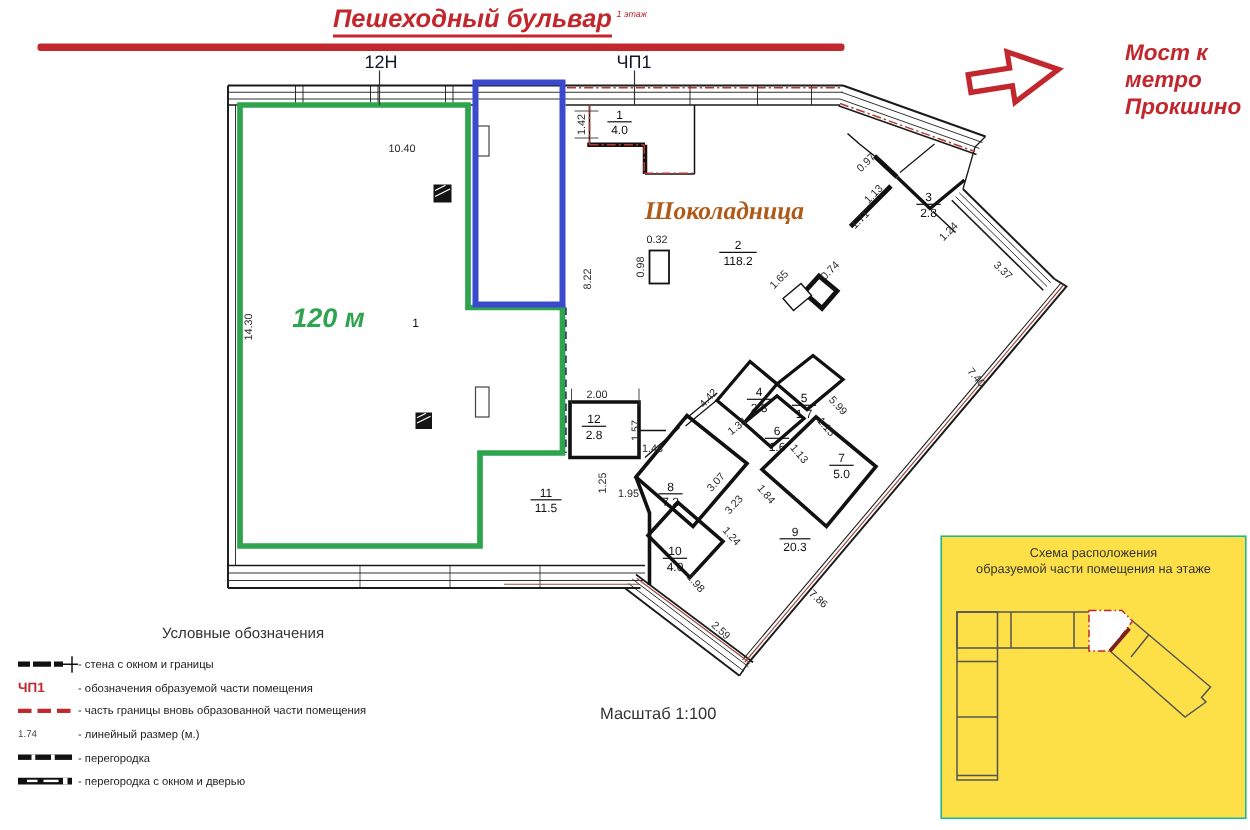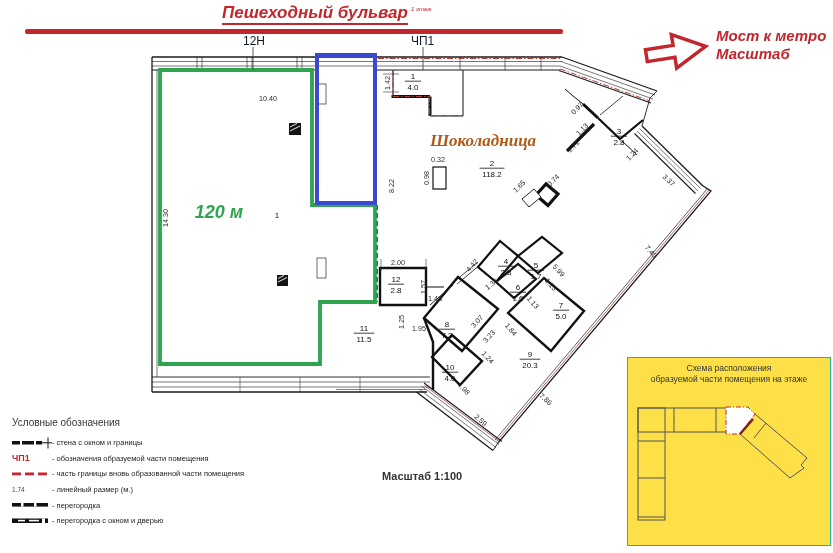--- a/index.html
+++ b/index.html
@@ -7,31 +7,31 @@
          font-family:"Liberation Sans",sans-serif;}
   .abs{position:absolute;}
   
   #hdr-title{left:222px;top:3px;font-size:17px;font-weight:bold;font-style:italic;color:#c1272d;}
   #hdr-title .t{border-bottom:2px solid #c1272d;padding-bottom:1px;}
   #hdr-title sup{font-size:6px;font-weight:normal;margin-left:3px;}
   #red-bar{left:25px;top:29px;width:538px;height:5px;background:#c1272d;border-radius:2px;}
   .zone-lbl{font-size:12px;font-weight:normal;color:#0f172a;}
   #lbl-12n{left:243px;top:34px;}
   #lbl-chp1{left:411px;top:34px;}
-  #arrow-txt{left:716px;top:27px;font-size:15px;font-weight:bold;font-style:italic;color:#c1272d;line-height:18px;}
+  #arrow-txt{left:750px;top:27px;font-size:15px;font-weight:bold;font-style:italic;color:#c1272d;line-height:18px;}
   
   #plan{left:0;top:0;}
   .dim{font:7.2px "Liberation Sans",sans-serif;fill:#2b2b2b;text-anchor:middle;}
   .room-num,.room-area{font:8px "Liberation Sans",sans-serif;fill:#111;text-anchor:middle;}
   .brand{font:italic bold 17px "Liberation Serif",serif;fill:#b05a18;text-anchor:middle;}
   .hl-green{font:italic bold 18px "Liberation Sans",sans-serif;fill:#2ea44f;text-anchor:middle;}
   
-  #scale-lbl{left:382px;top:470px;font-size:11px;color:#333;font-weight:bold;}
-  
-  #legend{left:12px;top:417px;width:300px;}
+  #scale-lbl{left:400px;top:470px;font-size:11px;color:#333;}
+  
+  #legend{left:12px;top:417px;width:300px;text-align:center;}
   #legend h4{margin:0 0 7px 0;font-size:10px;font-weight:normal;color:#333;}
   .lg-row{display:flex;align-items:center;height:15.6px;}
   .lg-sym{width:40px;flex:0 0 40px;display:flex;align-items:center;}
   .lg-txt{font-size:7.5px;color:#222;white-space:nowrap;}
   .sym-chp{color:#c1272d;font-weight:bold;font-size:9px;}
   .sym-lin{color:#444;font-size:6.5px;}
   
   #inset{left:627px;top:357px;width:202px;height:187px;border:1px solid #14b8a6;background:#fde047;}
   #inset .ttl{margin-top:5px;text-align:center;font-size:8.5px;color:#333;line-height:10.5px;}
   #inset svg{position:absolute;left:0;top:0;}
@@ -46,21 +46,21 @@
   </div>
   <div class="abs" id="red-bar"></div>
   <div class="abs zone-lbl" id="lbl-12n">12Н</div>
   <div class="abs zone-lbl" id="lbl-chp1">ЧП1</div>
 
   <svg class="abs" style="left:640px;top:24px;" width="78" height="52">
     <path d="M6,21 H34 V10 L66,27 L34,44 V33 H6 Z" fill="#fff" stroke="#c1272d" stroke-width="3.5" transform="rotate(-9 36 27)"></path>
   </svg>
   <div class="abs" id="arrow-txt">
     <div>Мост к метро</div>
-    <div>Масштаб</div>
+    <div>Прокшино</div>
   </div>
 
   <svg class="abs" id="plan" width="833" height="553">
 
     <g stroke="#1b1b1b" fill="none">
       <path d="M152,57 H562" stroke-width="1.3"></path>
       <path d="M152,61.5 H562" stroke-width="0.6"></path>
       <path d="M152,66 H560" stroke-width="0.6"></path>
       <path d="M152,70 H316 M377,70 H560" stroke-width="1.1"></path>
       <path d="M197,57 V70 M202,57 V70 M247,57 V70 M252,57 V70 M297,57 V70 M302,57 V70 M460,57 V70 M505,57 V70 M541,57 V70" stroke-width="0.6"></path>

